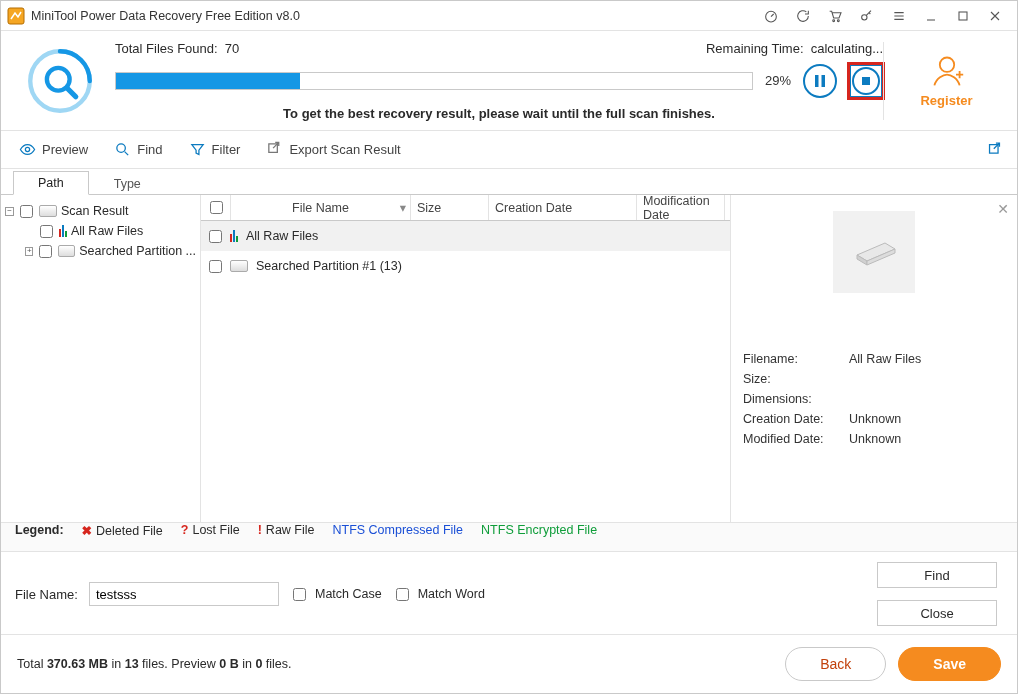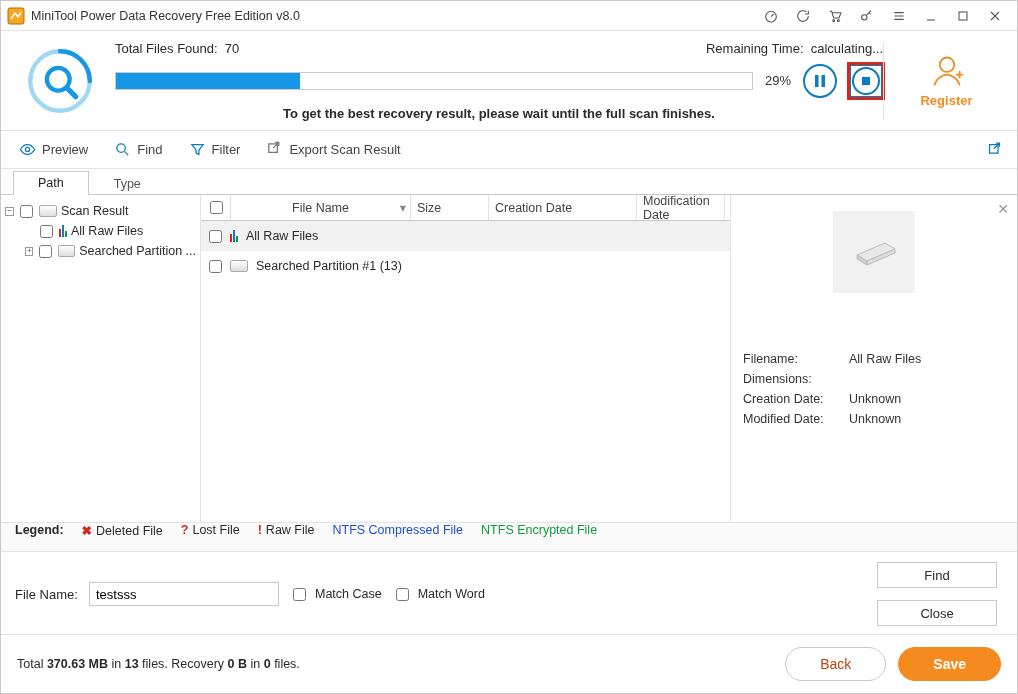--- a/index.html
+++ b/index.html
@@ -339,20 +339,24 @@
           <polygon points="6,18 16,24 16,28 6,22" fill="#d0d0d0" stroke="#bbb"></polygon>
           <polygon points="16,24 44,12 44,16 16,28" fill="#dcdcdc" stroke="#bbb"></polygon>
         </svg>
     </div>
     <div class="meta">
       <div class="meta-row">
           <span class="k">Filename:</span>
           <span class="v">All Raw Files</span>
         </div>
       <div class="meta-row">
+          <span class="k">Size:</span>
+          <span class="v"></span>
+        </div>
+      <div class="meta-row">
           <span class="k">Dimensions:</span>
           <span class="v"></span>
         </div>
       <div class="meta-row">
           <span class="k">Creation Date:</span>
           <span class="v">Unknown</span>
         </div>
       <div class="meta-row">
           <span class="k">Modified Date:</span>
           <span class="v">Unknown</span>
@@ -397,17 +401,17 @@
     </div>
     <div class="right-col">
       <div class="side-btn">Find</div>
       <div class="side-btn">Close</div>
     </div>
   </div>
 </div>
 
 <div class="footer">
   <div class="status">
-    <span>Total </span><b>370.63 MB</b><span> in </span><b>13</b><span> files.   Recovery </span><b>0 B</b><span> in </span><b>0</b><span> files.</span>
+    <span>Total </span><b>370.63 MB</b><span> in </span><b>13</b><span> files.   Preview </span><b>0 B</b><span> in </span><b>0</b><span> files.</span>
   </div>
   <div class="btn">Back</div>
   <div class="btn primary">Save</div>
 </div>
 
 </body></html>

